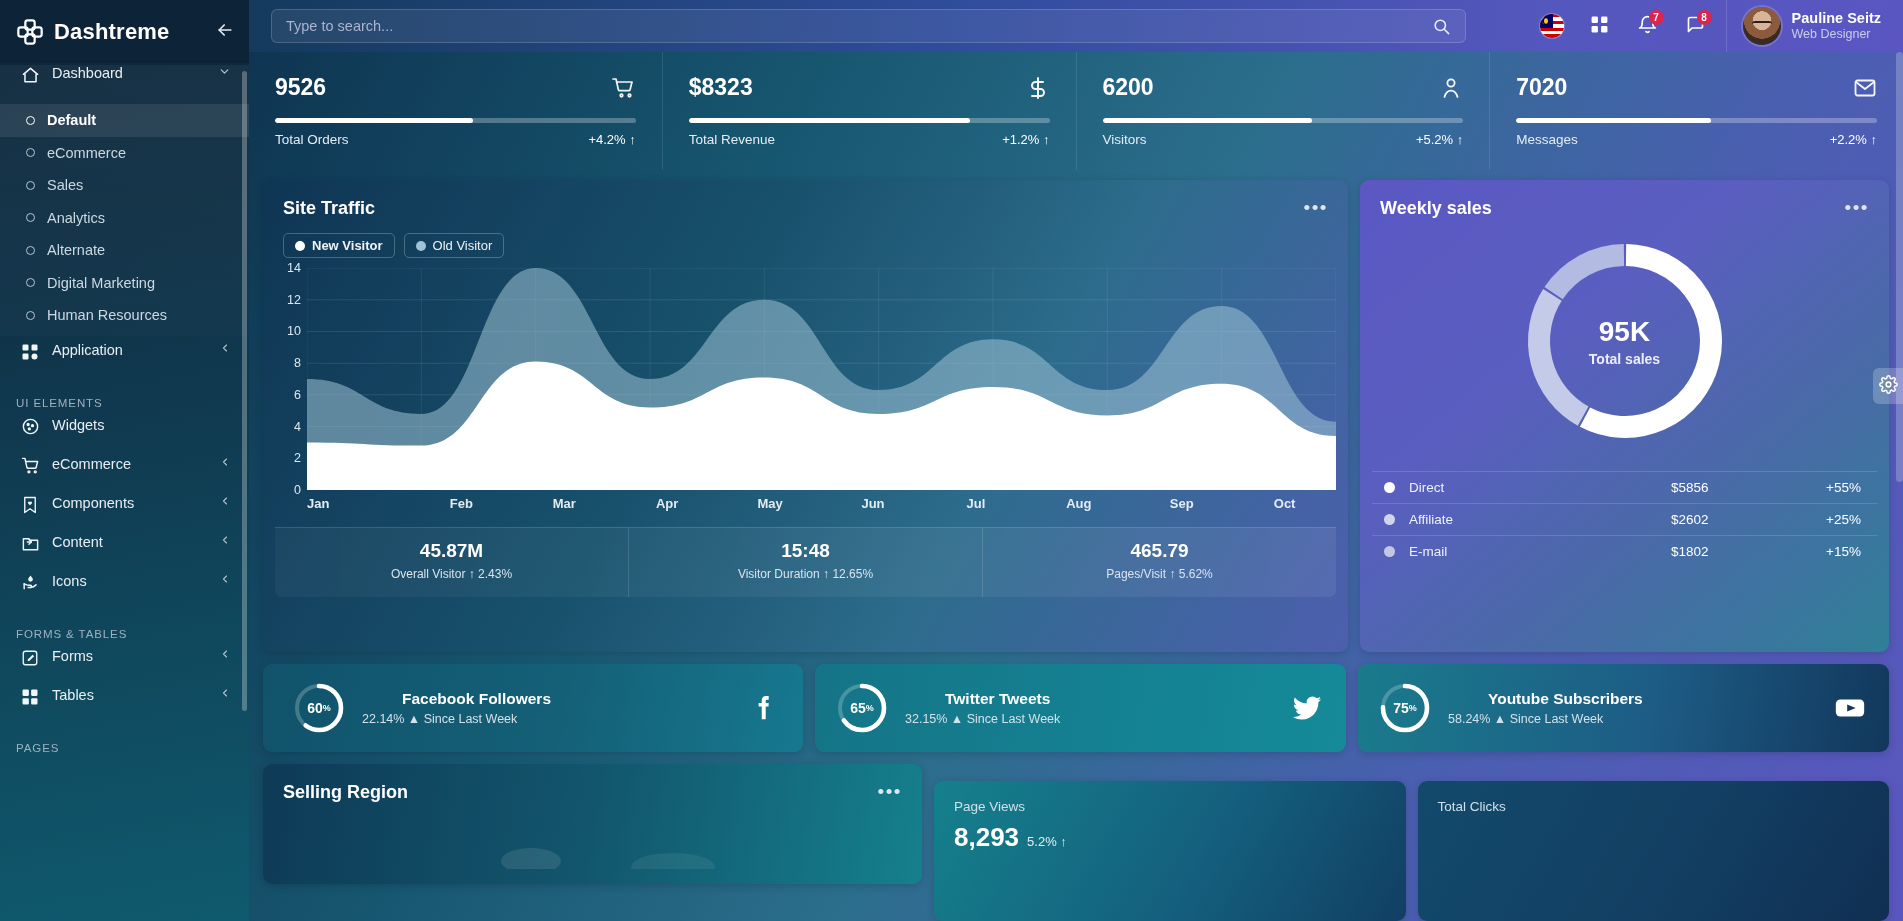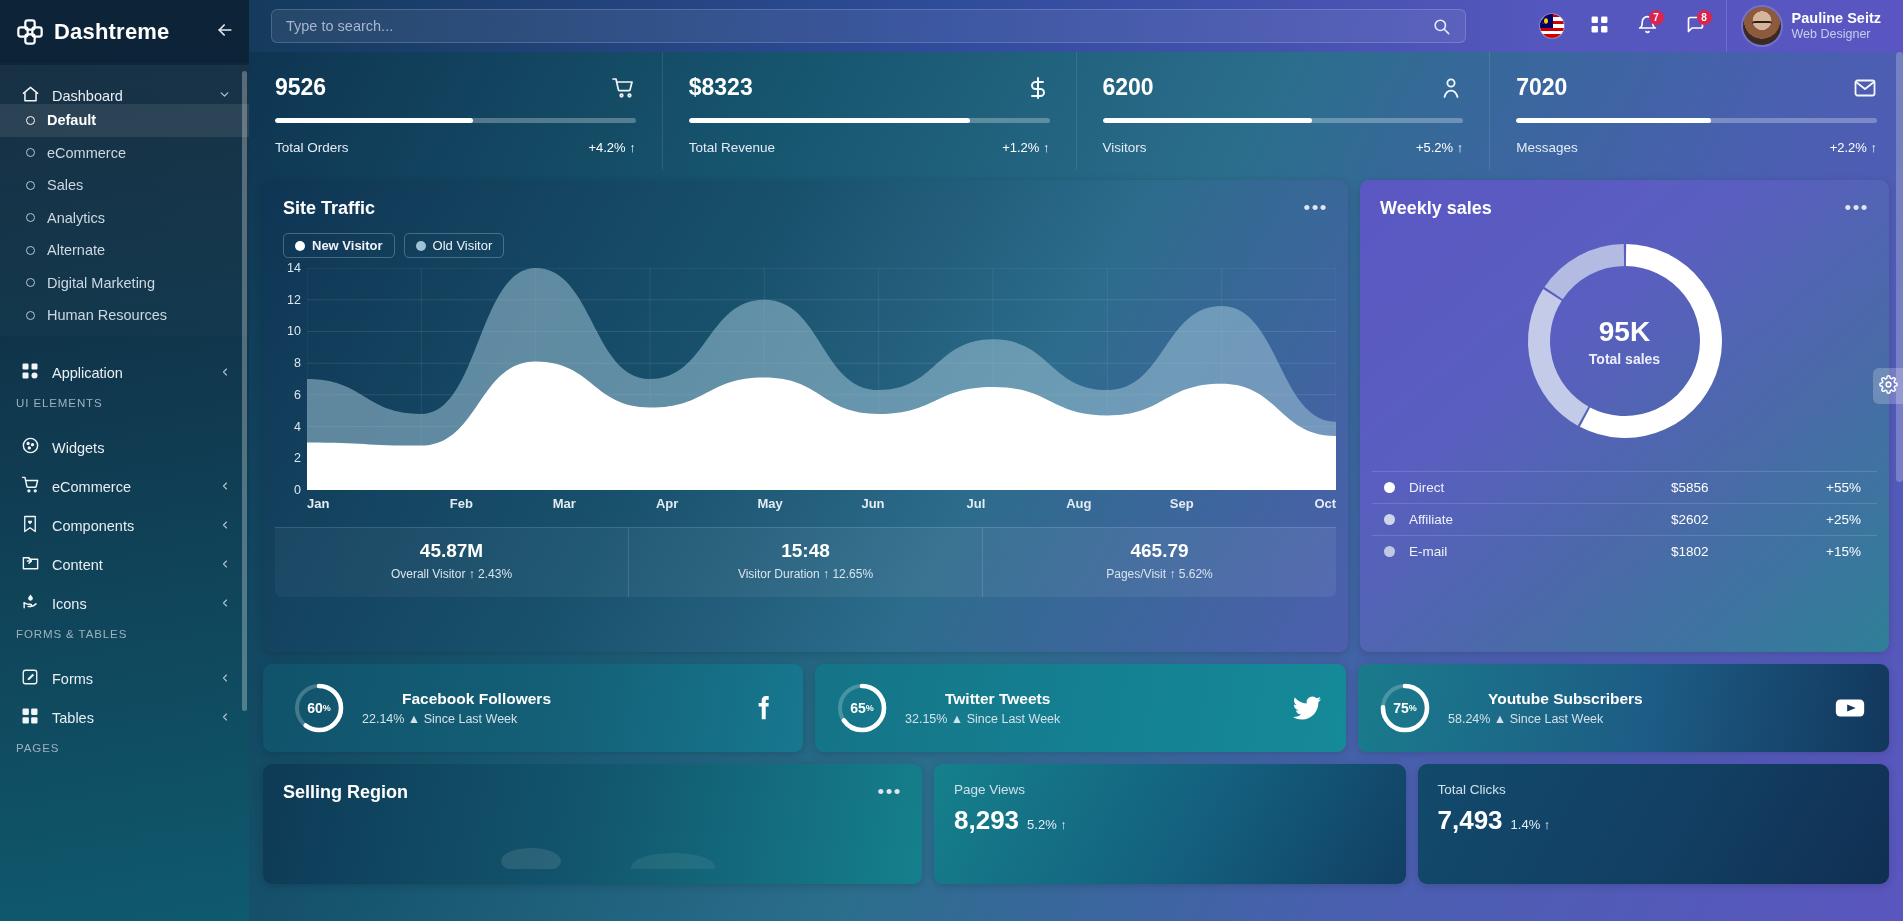--- a/index.html
+++ b/index.html
@@ -29,21 +29,21 @@
   .brand-collapse { color: #e4eaf0; font-size: 20px; cursor: pointer; line-height: 1; }
 
   .nav-scroll { height: 858px; overflow: hidden; position: relative; padding-top: 2px; }
   .nav-scrollbar {
     position: absolute; right: 2px; top: 8px; width: 5px; height: 640px;
     background: rgba(255,255,255,.28); border-radius: 3px;
   }
 
   .nav-group { background: linear-gradient(180deg, rgba(255,255,255,.045), rgba(255,255,255,.015)); }
   .nav-item {
-    display: flex; align-items: flex-end; gap: 12px;
+    display: flex; align-items: flex-start; gap: 12px;
     height: 33px; padding: 0 18px 0 20px; cursor: pointer;
     color: #e9eef3; font-size: 14.5px;
   }
   .nav-item.tall { height: 39px; }
   .nav-item .ico { width: 20px; height: 20px; flex: 0 0 20px; color: #f2f6f9; display:flex; align-items:center; justify-content:center;}
   .nav-item .lbl { flex: 1; white-space: nowrap; }
   .nav-item .chev { font-size: 13px; color: #cdd9e2; opacity: .85; }
 
   .subnav { padding-bottom: 4px; }
   .sub-item {
@@ -134,21 +134,21 @@
   .kpi {
     flex: 1; padding: 22px 26px 0 26px; position: relative;
     border-right: 1px solid rgba(255,255,255,.10);
   }
   .kpi:last-child { border-right: 0; }
   .kpi-top { display: flex; align-items: center; }
   .kpi-value { color: #fff; font-size: 23px; font-weight: bold; flex: 1; }
   .kpi-icon { width: 24px; height: 24px; color: #fff; opacity: .95; }
   .kpi-bar { height: 5px; border-radius: 3px; background: rgba(255,255,255,.28); margin-top: 17px; overflow: hidden; }
   .kpi-bar i { display: block; height: 100%; background: #fff; border-radius: 3px; }
-  .kpi-foot { display: flex; margin-top: 17px; }
+  .kpi-foot { display: flex; margin-top: 9px; }
   .kpi-label { flex: 1; color: #e4ecf5; font-size: 13.5px; }
   .kpi-delta { color: #fff; font-size: 13px; }
 
   
   .grid { padding: 10px 14px 0 14px; }
   .row { display: flex; gap: 12px; margin-bottom: 12px; }
   .card {
     border-radius: 9px; position: relative; overflow: hidden;
     box-shadow: 0 2px 9px rgba(0,0,0,.16);
   }
@@ -173,21 +173,21 @@
   .chart-area { position: relative; height: 222px; margin: 10px 12px 0 12px; }
   .y-axis { position: absolute; left: 0; top: 0; bottom: 0; width: 30px; }
   .y-tick {
     position: absolute; right: 4px; transform: translateY(-50%);
     color: #dde7f0; font-size: 12.5px;
   }
   .plot { position: absolute; left: 32px; right: 0; top: 0; bottom: 0; }
   .x-axis { display: flex; margin: 6px 12px 0 44px; }
   .x-tick { flex: 1; text-align: center; color: #e3ebf3; font-size: 13px; font-weight: bold; }
   .x-tick:first-child { text-align: left; }
-  .x-tick:last-child { text-align: right; }
+  .x-tick:last-child { }
 
   .traffic-stats {
     display: flex; margin: 16px 12px 0 12px;
     border-top: 1px solid rgba(255,255,255,.13);
     height: 70px;
     background: linear-gradient(90deg, rgba(255,255,255,.04), rgba(255,255,255,.07));
     border-radius: 0 0 7px 7px;
   }
   .tstat { flex: 1; text-align: center; padding-top: 12px; border-right: 1px solid rgba(255,255,255,.13); }
   .tstat:last-child { border-right: 0; }
@@ -228,21 +228,21 @@
   .social-text { flex: 1; }
   .social-title { color: #fff; font-size: 15.5px; font-weight: bold; margin-left: 40px; }
   .social-sub { color: #d3e1ea; font-size: 12.5px; margin-top: 4px; }
   .social-icon { width: 34px; height: 34px; color: #fff; flex: 0 0 34px; }
 
   
   .region-card {
     flex: 0 0 659px; height: 120px;
     background: linear-gradient(100deg, #0e3a56 0%, #12566d 50%, #15808c 100%);
   }
-  .mini-card { flex: 1; height: 120px; padding: 18px 20px 0 20px; }
+  .mini-card { flex: 1; height: 140px; padding: 18px 20px 0 20px; margin-top: 17px; }
   .mini-1 { background: linear-gradient(120deg, #15808c 0%, #14607e 55%, #113f63 100%); }
   .mini-2 { background: linear-gradient(120deg, #124a6c 0%, #123f63 55%, #102f52 100%); }
   .mini-label { color: #cfe0ea; font-size: 13.5px; }
   .mini-value { color: #fff; font-size: 26px; font-weight: bold; margin-top: 8px; display: flex; align-items: baseline; gap: 8px; }
   .mini-delta { color: #e6eef5; font-size: 13px; font-weight: normal; }
 
   
   .gear-tab {
     position: absolute; right: 0; top: 368px; width: 30px; height: 36px;
     background: rgba(255,255,255,.22); border-radius: 6px 0 0 6px;
@@ -835,25 +835,19 @@
             <div class="mini-value">
               <span>8,293</span>
               <span class="mini-delta">
                 <span>5.2%</span> <span>↑</span>
               </span>
             </div>
           </div>
 
           <div class="card mini-card mini-2">
             <div class="mini-label">Total Clicks</div>
-            <div class="mini-value">
-              <span>7,493</span>
-              <span class="mini-delta">
-                <span>1.4%</span> <span>↑</span>
-              </span>
-            </div>
           </div>
         </div>
 
       </div>
     </div>
   </section>
 </div>
 
 </body></html>

